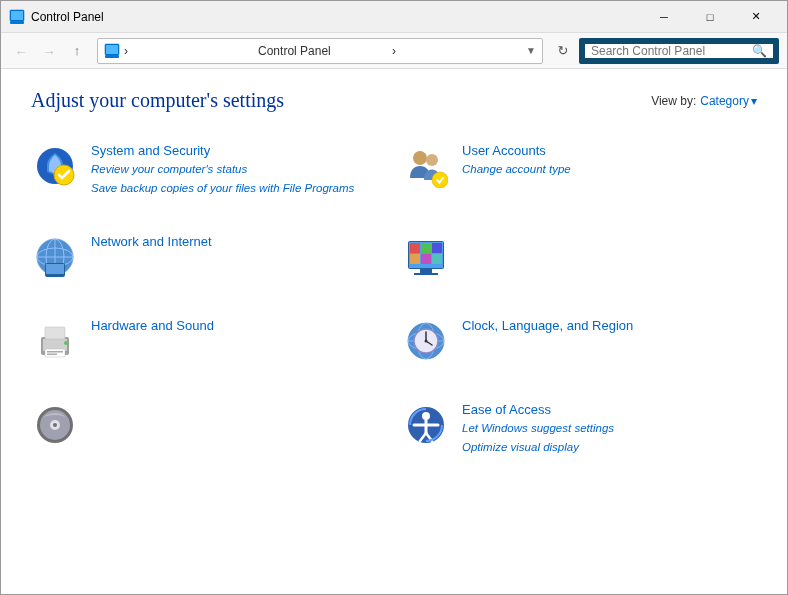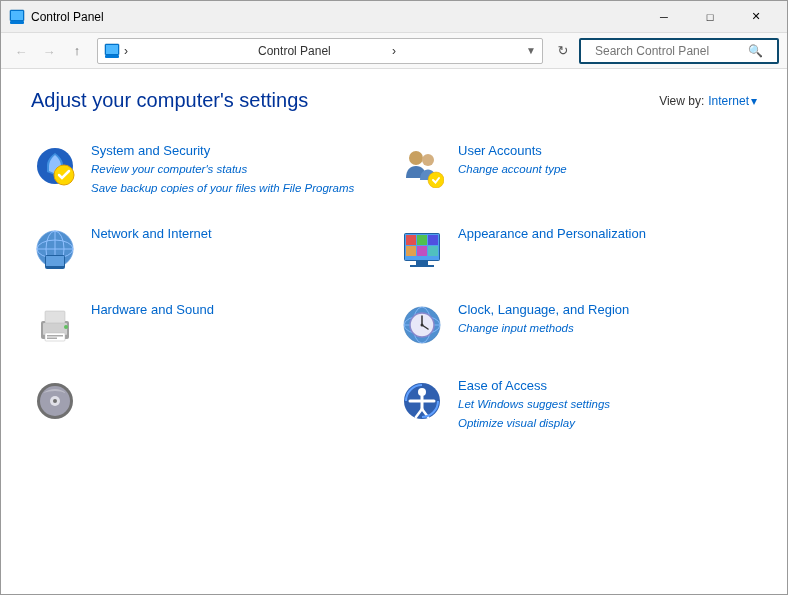--- a/index.html
+++ b/index.html
@@ -117,25 +117,25 @@
       display: flex;
       align-items: center;
       justify-content: center;
       color: #555;
       font-size: 13px;
     }
 
     .search-bar {
       height: 26px;
       width: 200px;
-      border: 2px solid #0c4a6e;
+      border: 6px solid #0c4a6e;
       background: #fff;
       display: flex;
       align-items: center;
-      padding: 0 14px;
+      padding: 0 6px;
       border-radius: 2px;
       gap: 4px;
     }
     .search-input {
       border: none;
       outline: none;
       font-size: 12px;
       color: #999;
       width: 100%;
       background: transparent;
@@ -155,20 +155,21 @@
     .page-header {
       display: flex;
       align-items: center;
       justify-content: space-between;
       margin-bottom: 20px;
     }
     .page-title {
       font-size: 20px;
       color: #003399;
       font-weight: 300;
+      font-family: Liberation Serif, serif;
     }
     .view-by {
       display: flex;
       align-items: flex-start;
       gap: 4px;
       font-size: 12px;
       color: #333;
     }
     .view-by-label { color: #333; }
     .view-by-value {
@@ -176,21 +177,21 @@
       cursor: pointer;
       display: flex;
       align-items: center;
       gap: 2px;
     }
 
     
     .categories-grid {
       display: grid;
       grid-template-columns: 1fr 1fr;
-      gap: 8px;
+      gap: 16px;
     }
 
     .category-item {
       display: flex;
       align-items: flex-start;
       padding: 10px 10px 10px 0;
       gap: 12px;
     }
 
     .category-icon {
@@ -273,21 +274,21 @@
     <span class="search-icon">🔍</span>
   </div>
 </div>
 
 <div class="content">
   <div class="page-header">
     <h1 class="page-title">Adjust your computer's settings</h1>
     <div class="view-by">
       <span class="view-by-label">View by:</span>
       <span class="view-by-value">
-        <span>Internet</span>
+        <span>Category</span>
         <span>▾</span>
       </span>
     </div>
   </div>
 
   <div class="categories-grid">
 
     <div class="category-item">
       <div class="category-icon">
         <svg width="42" height="42" viewBox="0 0 42 42">
@@ -354,23 +355,20 @@
           <rect x="6" y="8" width="10" height="10" fill="#e05050"></rect>
           <rect x="17" y="8" width="10" height="10" fill="#50c050"></rect>
           <rect x="28" y="8" width="10" height="10" fill="#5050e0"></rect>
           <rect x="6" y="19" width="10" height="10" fill="#e0a050"></rect>
           <rect x="17" y="19" width="10" height="10" fill="#c050c0"></rect>
           <rect x="28" y="19" width="10" height="10" fill="#50c0c0"></rect>
           <rect x="16" y="34" width="12" height="4" fill="#2060a0"></rect>
           <rect x="10" y="38" width="24" height="2" fill="#2060a0"></rect>
         </svg>
       </div>
-      <div class="category-content">
-        <div class="category-title">Appearance and Personalization</div>
-      </div>
     </div>
 
     <div class="category-item">
       <div class="category-icon">
         <svg width="44" height="44" viewBox="0 0 44 44">
 
           <rect x="8" y="18" width="28" height="18" rx="2" fill="#a0a0a0"></rect>
           <rect x="10" y="20" width="24" height="12" rx="1" fill="#d0d0d0"></rect>
           <rect x="12" y="8" width="20" height="12" rx="1" fill="#e0e0e0" stroke="#bbb" stroke-width="0.5"></rect>
           <rect x="12" y="30" width="20" height="8" rx="1" fill="#fff" stroke="#bbb" stroke-width="0.5"></rect>
@@ -394,21 +392,20 @@
           <line x1="4" y1="22" x2="40" y2="22" stroke="#90c0ff" stroke-width="0.8"></line>
 
           <circle cx="22" cy="22" r="12" fill="#e8e8f8" stroke="#8888cc" stroke-width="1.5"></circle>
           <circle cx="22" cy="22" r="1.5" fill="#333"></circle>
           <line x1="22" y1="22" x2="22" y2="13" stroke="#333" stroke-width="1.5" stroke-linecap="round"></line>
           <line x1="22" y1="22" x2="28" y2="26" stroke="#333" stroke-width="1.5" stroke-linecap="round"></line>
         </svg>
       </div>
       <div class="category-content">
         <div class="category-title">Clock, Language, and Region</div>
-        <span class="category-link">Change input methods</span>
       </div>
     </div>
 
     <div class="category-item">
       <div class="category-icon">
         <svg width="44" height="44" viewBox="0 0 44 44">
 
           <ellipse cx="22" cy="22" rx="18" ry="18" fill="#707070"></ellipse>
           <ellipse cx="22" cy="22" rx="15" ry="15" fill="#a0a0b0"></ellipse>
           <ellipse cx="22" cy="22" rx="5" ry="5" fill="#e0e0e8"></ellipse>

